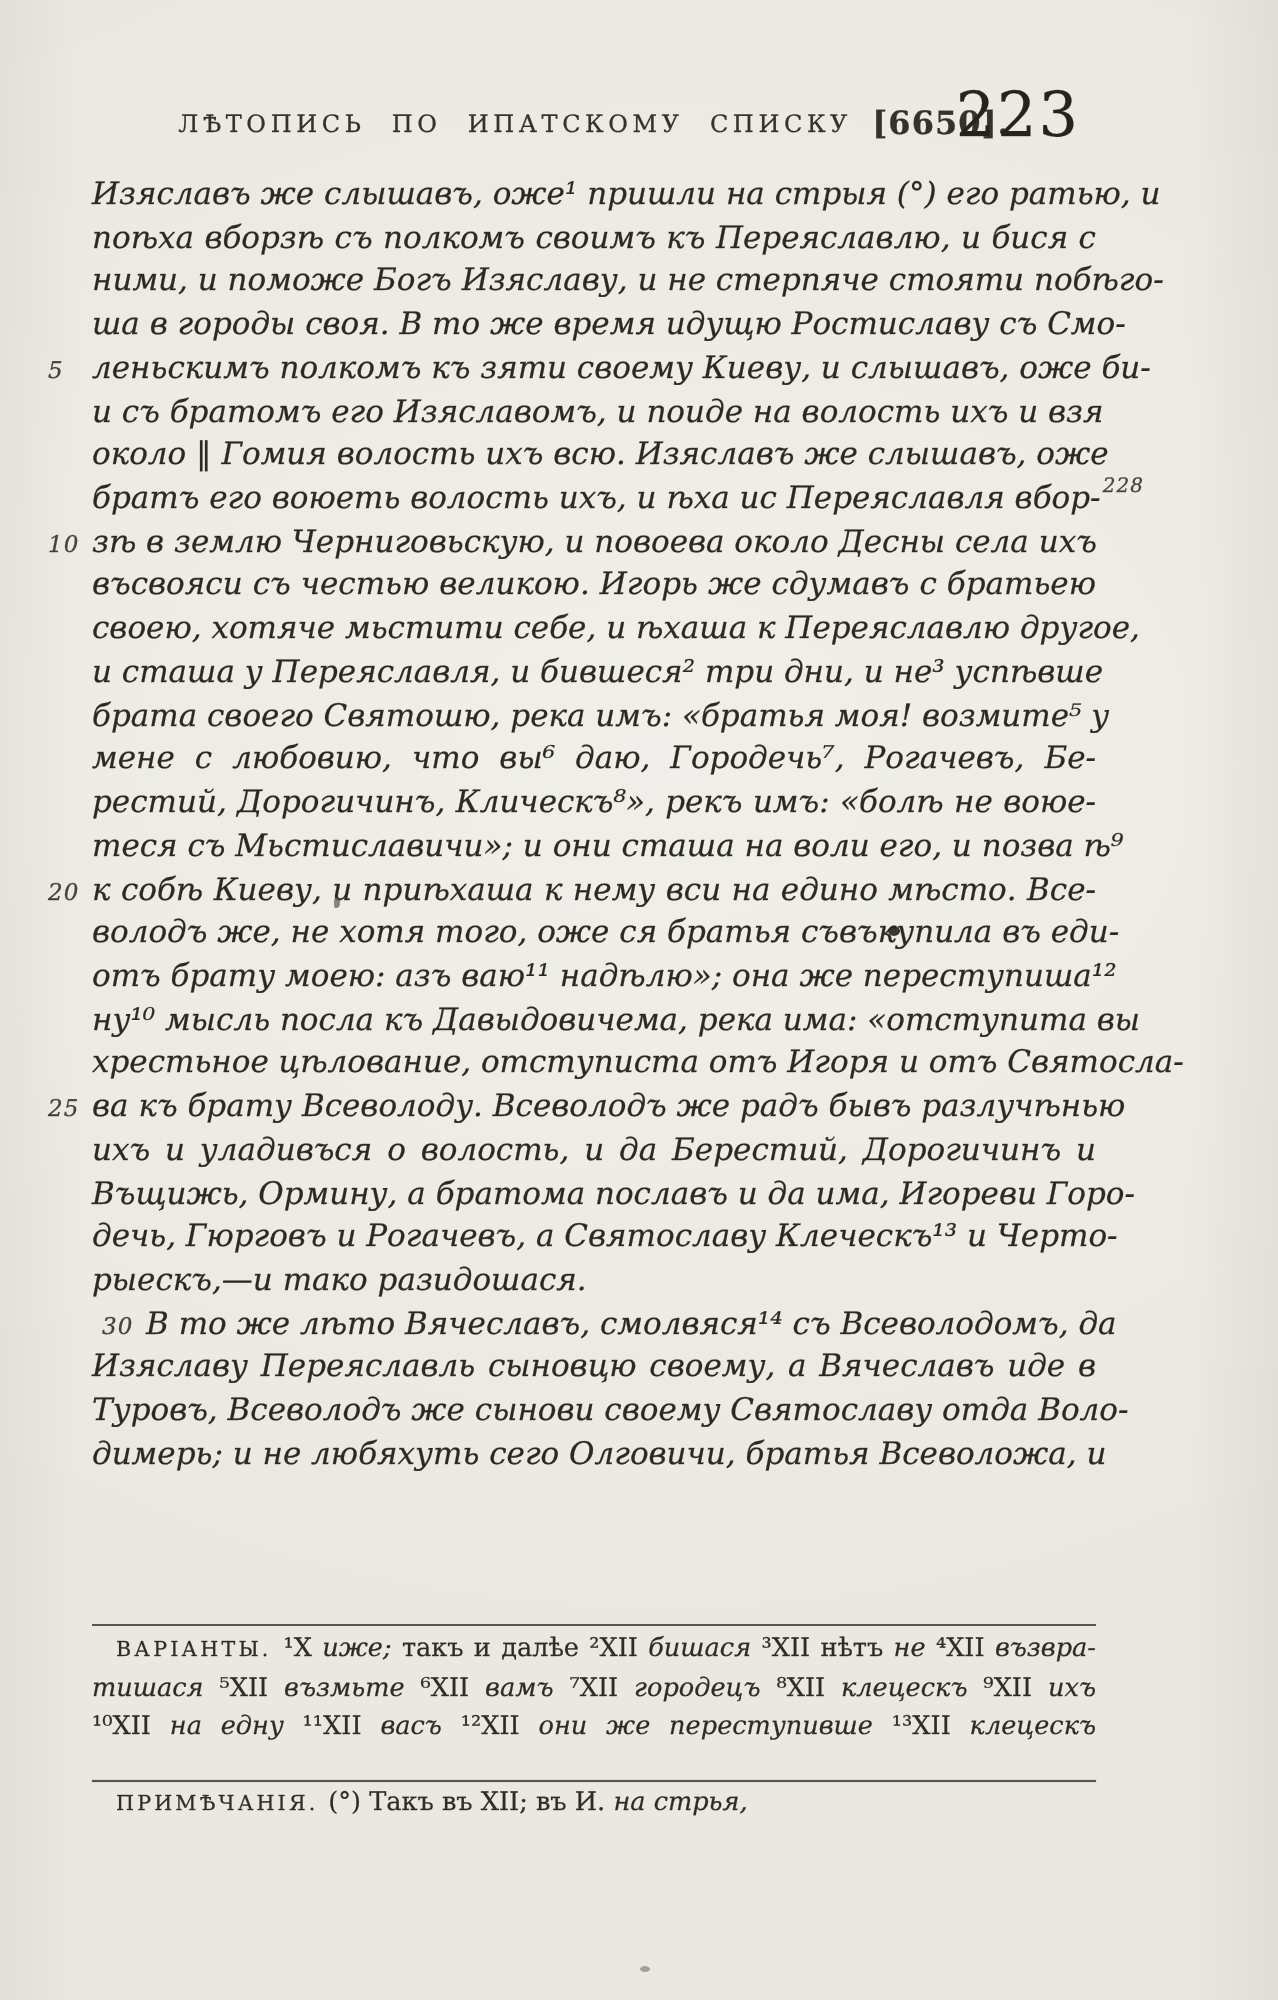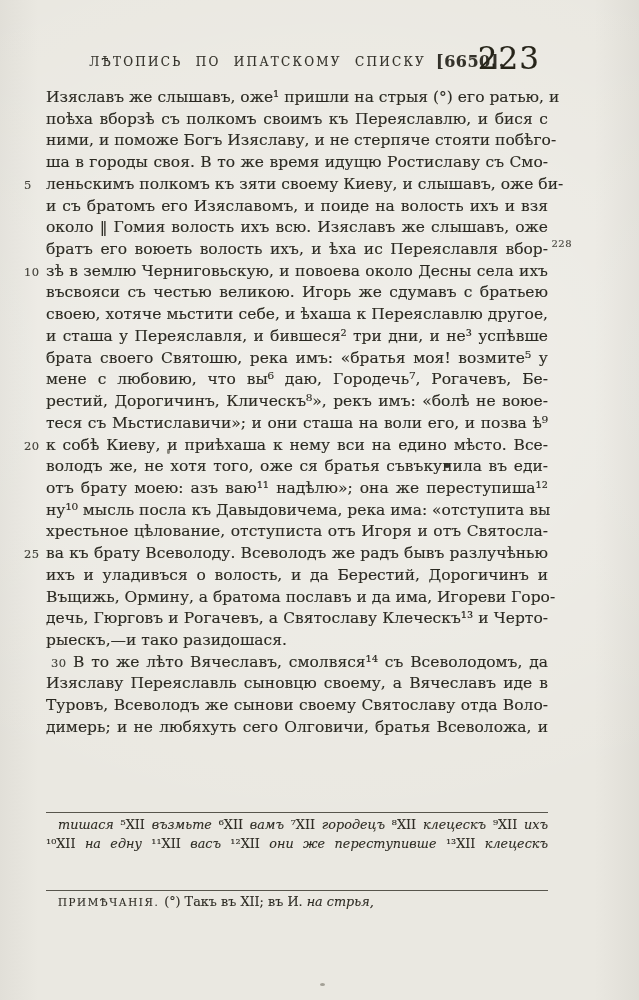--- a/index.html
+++ b/index.html
@@ -26,20 +26,21 @@
     font-size:31px;letter-spacing:1px;color:#262419;
   }
   .main-text{
     position:absolute;top:87px;left:46px;width:502px;
     font-size:15.5px;line-height:21.72px;
   }
   .line{
     position:relative;height:21.72px;
     text-align:justify;text-align-last:justify;
     white-space:nowrap;
+    font-style:italic;
   }
   .line.short{text-align-last:left;}
   .line.indent{text-indent:27px;}
   .lnum{
     position:absolute;left:-22px;top:1px;width:16px;
     font-size:11.5px;letter-spacing:0.5px;color:#45443c;
     text-align:left;text-align-last:left;
   }
   .rnum{
     position:absolute;right:-24px;top:16px;
@@ -109,20 +110,21 @@
       <div class="line short">рыескъ,—и тако разидошася.</div>
       <div class="line indent"><span class="lnum">30</span>В то же лѣто Вячеславъ, смолвяся¹⁴ съ Всеволодомъ, да</div>
       <div class="line">Изяславу Переяславль сыновцю своему, а Вячеславъ иде в</div>
       <div class="line">Туровъ, Всеволодъ же сынови своему Святославу отда Воло-</div>
       <div class="line">димерь; и не любяхуть сего Олговичи, братья Всеволожа, и</div>
     </div>
 
   <div class="rule rule-1"></div>
 
   <div class="variants">
+      <div class="fnline"><span class="sc">ВАРІАНТЫ. </span><span class="r">¹X </span><span class="i">иже;</span><span class="r"> такъ и далѣе ²XII </span><span class="i">бишася</span><span class="r"> ³XII нѣтъ </span><span class="i">не</span><span class="r"> ⁴XII </span><span class="i">възвра-</span></div>
       <div class="fnline"><span class="i">тишася </span><span class="r">⁵XII </span><span class="i">възмьте</span><span class="r"> ⁶XII </span><span class="i">вамъ</span><span class="r"> ⁷XII </span><span class="i">городецъ</span><span class="r"> ⁸XII </span><span class="i">клецескъ</span><span class="r"> ⁹XII </span><span class="i">ихъ</span></div>
       <div class="fnline"><span class="r">¹⁰XII </span><span class="i">на едну</span><span class="r"> ¹¹XII </span><span class="i">васъ</span><span class="r"> ¹²XII </span><span class="i">они же переступивше</span><span class="r"> ¹³XII </span><span class="i">клецескъ</span></div>
     </div>
 
   <div class="rule rule-2"></div>
 
   <div class="notes"><span class="sc">ПРИМѢЧАНІЯ. </span><span class="r">(°) Такъ въ XII; въ И. </span><span class="i">на стрья,</span></div>
 
   <div class="speck speck-1"></div>
   <div class="speck speck-2"></div>

